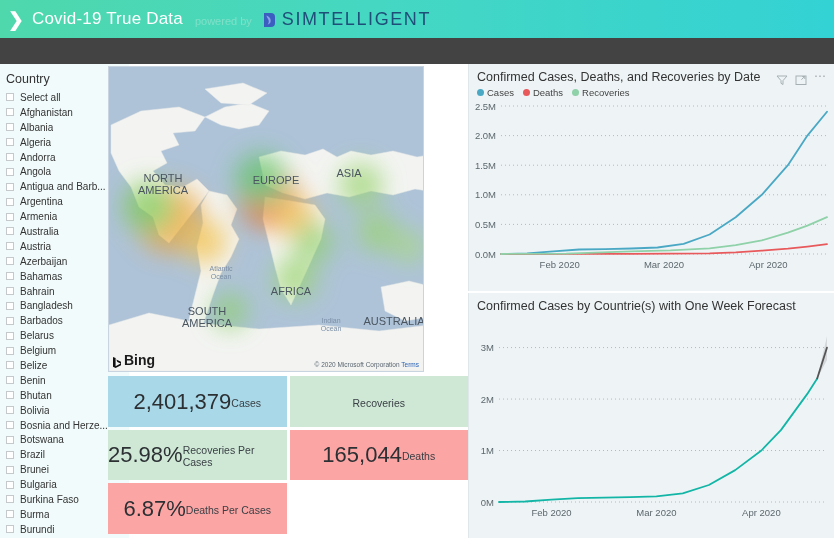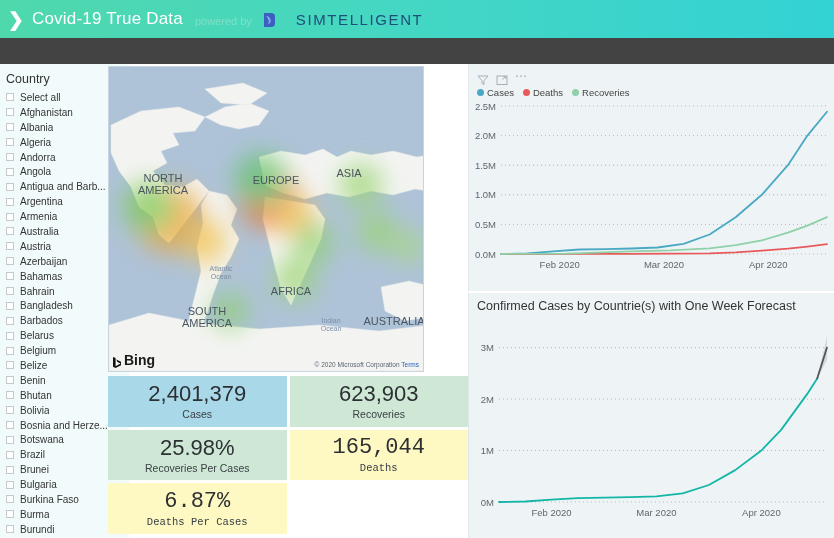--- a/index.html
+++ b/index.html
@@ -27,21 +27,21 @@
   .hdr-powered {
     color: #7fe0c8; font-size: 11px; margin-left: 12px; margin-top: 3px;
   }
   .hdr-logo-wrap {
     display: flex; align-items: center; margin-left: 10px; margin-top: 1px;
   }
   .hdr-logo-mark {
     width: 15px; height: 16px; margin-right: 5px; position: relative;
   }
   .hdr-logo-text {
-    color: #1f4e79; font-size: 15px; letter-spacing: 1.6px; margin-left: 14px;
+    color: #1f4e79; font-size: 18px; letter-spacing: 1.6px;
   }
   .subbar {
     position: absolute; left: 0; top: 38px; width: 834px; height: 26px;
     background: #434343;
   }
 
   
   .sidebar {
     position: absolute; left: 0; top: 64px; width: 129px; height: 474px;
     background: #f2fbfb; padding: 6px 4px 0 4px;
@@ -90,28 +90,28 @@
   .map-credit .terms { color: #2a62b5; }
 
   
   .kpi-grid {
     position: absolute; left: 108px; top: 376px;
     width: 360px; height: 158px;
     display: grid; grid-template-columns: 1fr 1fr; grid-template-rows: 1fr 1fr 1fr;
     gap: 3px;
   }
   .kpi {
-    display: flex; flex-direction: column; align-items: center;
+    display: flex; flex-direction: row; align-items: center;
     justify-content: center;
   }
   .kpi-value { font-size: 22px; color: #2c3033; line-height: 1.05; }
   .kpi-label { font-size: 10.5px; color: #3a4045; margin-top: 3px; }
   .kpi.blue  { background: #a9d8e8; }
   .kpi.green { background: #cfe8d6; }
-  .kpi.red   { background: #fef9c3; font-family: Liberation Mono, monospace; }
+  .kpi.red   { background: #fca5a5; }
 
   
   .chart-panel {
     position: absolute; left: 468px; background: #eef4f6;
     border-left: 1px solid #dfe7ea;
   }
   #chartTop { top: 64px; width: 366px; height: 227px; }
   #chartBottom { top: 293px; width: 366px; height: 245px; }
 
   .chart-head {
@@ -346,39 +346,39 @@
       <span class="terms">Terms</span>
     </div>
   </div>
 
   <div class="kpi-grid" id="kpiGrid">
       <div class="kpi blue">
         <div class="kpi-value">2,401,379</div>
         <div class="kpi-label">Cases</div>
       </div>
       <div class="kpi green">
-        <div class="kpi-value">623,903</div>
         <div class="kpi-label">Recoveries</div>
       </div>
       <div class="kpi green">
         <div class="kpi-value">25.98%</div>
         <div class="kpi-label">Recoveries Per Cases</div>
       </div>
       <div class="kpi red">
         <div class="kpi-value">165,044</div>
         <div class="kpi-label">Deaths</div>
       </div>
       <div class="kpi red">
         <div class="kpi-value">6.87%</div>
         <div class="kpi-label">Deaths Per Cases</div>
       </div>
     </div>
 
   <div class="chart-panel" id="chartTop">
     <div class="chart-head">
+      <div class="chart-title">Confirmed Cases, Deaths, and Recoveries by Date</div>
       <div class="chart-icons">
         <span class="cicon">
           <svg width="12" height="12" viewBox="0 0 12 12">
               <path d="M1 2 H11 L7 6.6 V10.5 L5 9.3 V6.6 Z" fill="none" stroke="#7b868c" stroke-width="1"></path>
             </svg>
         </span>
         <span class="cicon">
           <svg width="12" height="12" viewBox="0 0 12 12">
               <rect x="1" y="2" width="10" height="8.5" fill="none" stroke="#7b868c" stroke-width="1"></rect>
               <path d="M6.4 5.6 L9.6 2.6 M7.2 2.5 H9.8 V5" fill="none" stroke="#7b868c" stroke-width="1"></path>

